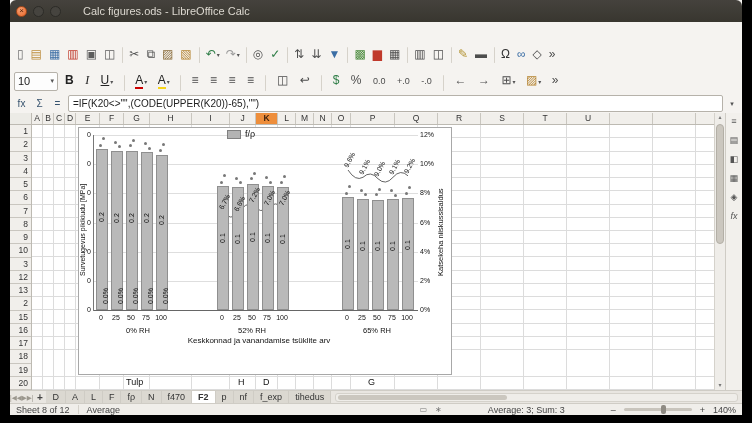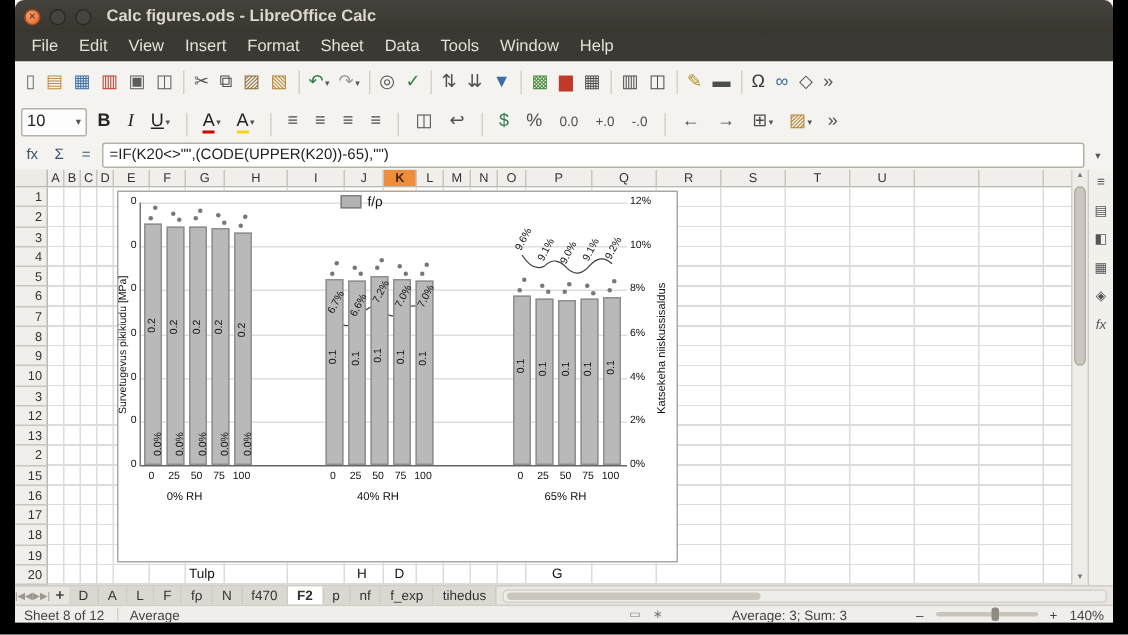--- a/index.html
+++ b/index.html
@@ -6,21 +6,21 @@
   body{width:752px;height:423px;background:#000;overflow:hidden;position:relative;
        font-family:"Liberation Sans",sans-serif;-webkit-font-smoothing:antialiased}
   .window{position:absolute;left:10px;top:0;width:732px;height:415px;background:#f5f3f0;overflow:hidden}
   
   .titlebar{position:absolute;left:0;top:0;right:0;height:22px;background:linear-gradient(#45423d,#38362f);
             border-radius:6px 6px 0 0;display:flex;align-items:center;color:#dcd8d0}
   .wbtn{width:11px;height:11px;border-radius:50%;margin-left:6px;display:inline-flex;align-items:center;
         justify-content:center;font-size:8px;line-height:1;box-sizing:border-box}
   .wbtn.close{background:radial-gradient(circle at 35% 30%,#f6a070,#e9662a);border:1px solid #a64a1c;color:#57220a}
   .wbtn.plain{background:#46443f;border:1px solid #2c2b27;color:#9a968e;font-size:7px}
-  .wtitle{margin-left:10px;font-size:11px;font-weight:bold}
+  .wtitle{margin-left:22px;font-size:11px;font-weight:normal}
   
   .menubar{position:absolute;left:0;top:22px;right:0;height:19px;background:#3b3934;display:flex;align-items:center;padding-left:4px}
   .menu-item{color:#e4e0d8;font-size:11px;padding:0 7px;line-height:19px}
   
   .tb{position:absolute;left:0;right:0;background:#f5f3f0;border-bottom:1px solid #d2cfc8;display:flex;align-items:center;padding-left:4px;overflow:hidden}
   .tb1{top:41px;height:27px}
   .tb2{top:68px;height:26px}
   .tbi{display:inline-flex;align-items:center;justify-content:center;height:20px;padding:0 3px;border-radius:2px}
   .tbi .g{font-size:12px;line-height:14px;border-bottom:2px solid transparent;white-space:nowrap}
   .tbi .dd{font-size:6px;color:#555;margin-left:1px}
@@ -113,33 +113,20 @@
 
 <div class="window" data-name="app-window">
 
   <div class="titlebar" data-name="titlebar">
     <span class="wbtn close" data-name="close-button">×</span>
     <span class="wbtn plain" data-name="minimize-button"></span>
     <span class="wbtn plain" data-name="maximize-button"></span>
     <span class="wtitle" data-name="window-title">Calc figures.ods - LibreOffice Calc</span>
   </div>
 
-  <div class="menubar" data-name="menubar">
-
-  <span class="menu-item" data-name="menu-item">File</span>
-      <span class="menu-item" data-name="menu-item">Edit</span>
-      <span class="menu-item" data-name="menu-item">View</span>
-      <span class="menu-item" data-name="menu-item">Insert</span>
-      <span class="menu-item" data-name="menu-item">Format</span>
-      <span class="menu-item" data-name="menu-item">Sheet</span>
-      <span class="menu-item" data-name="menu-item">Data</span>
-      <span class="menu-item" data-name="menu-item">Tools</span>
-      <span class="menu-item" data-name="menu-item">Window</span>
-      <span class="menu-item" data-name="menu-item">Help</span>
-    </div>
 
   <div class="tb tb1" data-name="standard-toolbar">
 
       <span class="tbi" data-name="new-document-icon">
         <span class="g" data-name="icon-glyph" style="color: rgb(111, 111, 111);">▯</span>
         <span class="dd" data-name="dropdown-caret"></span>
       </span>
 
       <span class="tbi" data-name="open-icon">
         <span class="g" data-name="icon-glyph" style="color: rgb(189, 141, 62);">▤</span>
@@ -557,20 +544,21 @@
           <span class="r20txt" data-name="cell-text" style="left: 336px;">G</span>
         </div>
 
       <div class="chart" data-name="embedded-chart">
         <div class="legend" data-name="chart-legend">
           <span class="lswatch" data-name="legend-swatch" style="background: rgb(179, 179, 179);"></span>
           <span class="llab" data-name="legend-label">f/ρ</span>
         </div>
         <div class="ytl" data-name="left-axis-title">Survetugevus pikikiudu [MPa]</div>
         <div class="ytr" data-name="right-axis-title">Katsekeha niiskussisaldus</div>
+        <div class="xt" data-name="x-axis-title">Keskkonnad ja vanandamise tsüklite arv</div>
         <div class="plot" data-name="chart-plot">
             <div class="gl axisline" data-name="gridline" style="top: 175px;"></div>
             <div class="gl" data-name="gridline" style="top: 146px;"></div>
             <div class="gl" data-name="gridline" style="top: 117px;"></div>
             <div class="gl" data-name="gridline" style="top: 88px;"></div>
             <div class="gl" data-name="gridline" style="top: 58px;"></div>
             <div class="gl" data-name="gridline" style="top: 29px;"></div>
             <div class="gl" data-name="gridline" style="top: 0px;"></div>
             <svg width="324" height="176" data-name="moisture-curves" style="position: absolute; left: 0px; top: 0px; overflow: visible;">
               <path d="M129,77.29166666666666 Q136.5,86.02083333333334 144,78.75000000000001 Q151.5,66.375 159,70 Q166.5,79.45833333333333 174,72.91666666666666 Q181.5,64.91666666666666 189,72.91666666666666" fill="none" stroke="#3c3c3c" stroke-width="0.8"></path>
@@ -664,27 +652,27 @@
           <div class="ltick" data-name="left-tick-label" style="top: 61px;">0</div>
           <div class="rtick" data-name="right-tick-label" style="top: 32px;">10%</div>
           <div class="ltick" data-name="left-tick-label" style="top: 32px;">0</div>
           <div class="rtick" data-name="right-tick-label" style="top: 3px;">12%</div>
           <div class="ltick" data-name="left-tick-label" style="top: 3px;">0</div>
           <div class="xtick" data-name="x-tick-label" style="left: 12px; top: 186px;">0</div>
           <div class="xtick" data-name="x-tick-label" style="left: 27px; top: 186px;">25</div>
           <div class="xtick" data-name="x-tick-label" style="left: 42px; top: 186px;">50</div>
           <div class="xtick" data-name="x-tick-label" style="left: 57px; top: 186px;">75</div>
           <div class="xtick" data-name="x-tick-label" style="left: 72px; top: 186px;">100</div>
-          <div class="glab" data-name="group-label" style="left: 14px; top: 198px; text-align: center;">0% RH</div>
+          <div class="glab" data-name="group-label" style="left: 29px; top: 198px; text-align: center;">0% RH</div>
           <div class="xtick" data-name="x-tick-label" style="left: 133px; top: 186px;">0</div>
           <div class="xtick" data-name="x-tick-label" style="left: 148px; top: 186px;">25</div>
           <div class="xtick" data-name="x-tick-label" style="left: 163px; top: 186px;">50</div>
           <div class="xtick" data-name="x-tick-label" style="left: 178px; top: 186px;">75</div>
           <div class="xtick" data-name="x-tick-label" style="left: 193px; top: 186px;">100</div>
-          <div class="glab" data-name="group-label" style="left: 143px; top: 198px;">40% RH</div>
+          <div class="glab" data-name="group-label" style="left: 143px; top: 198px;">52% RH</div>
           <div class="xtick" data-name="x-tick-label" style="left: 258px; top: 186px;">0</div>
           <div class="xtick" data-name="x-tick-label" style="left: 273px; top: 186px;">25</div>
           <div class="xtick" data-name="x-tick-label" style="left: 288px; top: 186px;">50</div>
           <div class="xtick" data-name="x-tick-label" style="left: 303px; top: 186px;">75</div>
           <div class="xtick" data-name="x-tick-label" style="left: 318px; top: 186px;">100</div>
           <div class="glab" data-name="group-label" style="left: 268px; top: 198px;">65% RH</div>
         </div>
     </div>
 
     <div class="vscroll" data-name="vertical-scrollbar">

